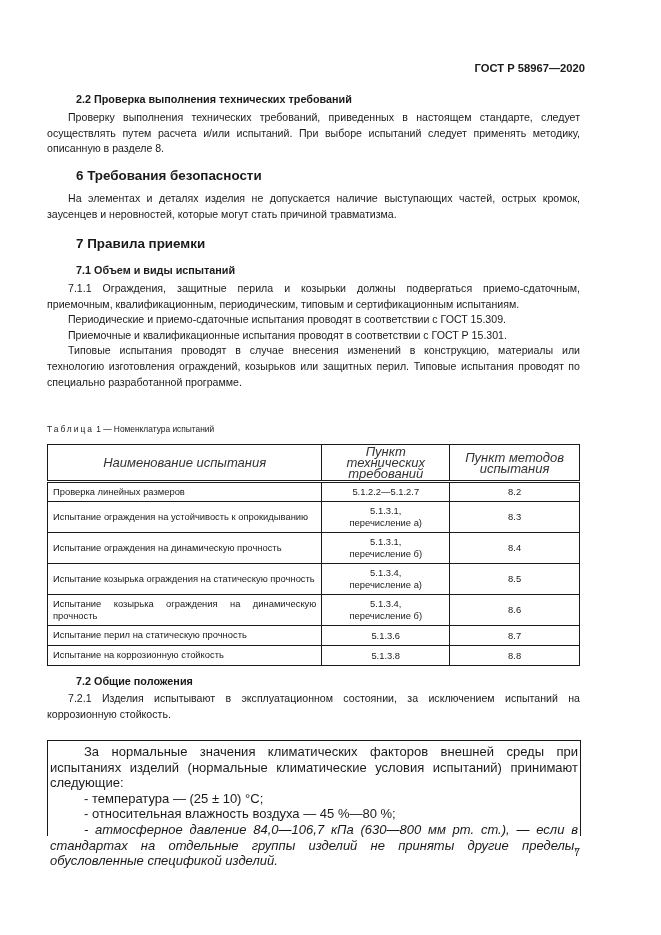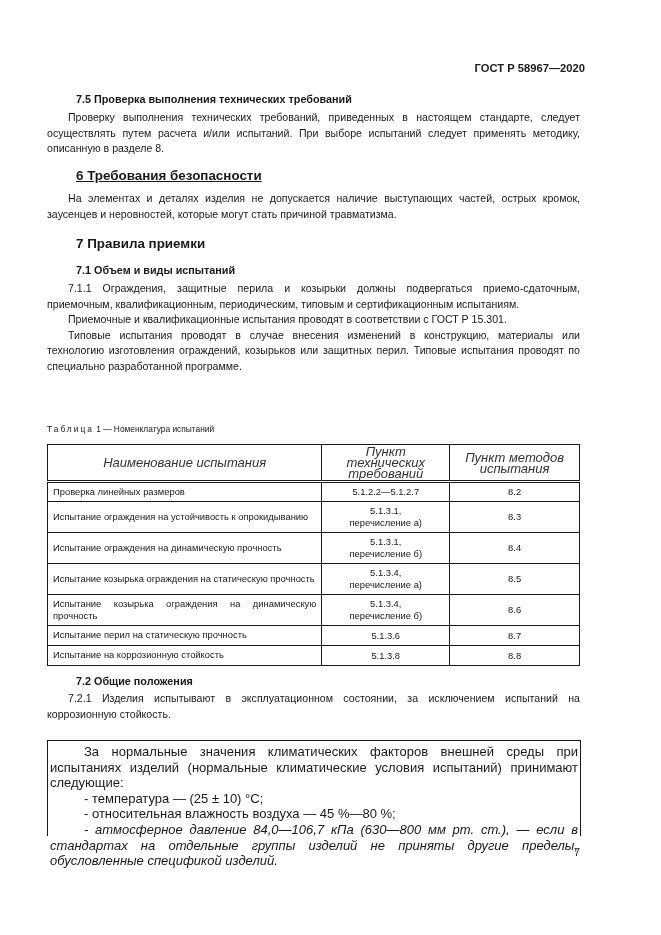--- a/index.html
+++ b/index.html
@@ -22,31 +22,32 @@
   .spaced { letter-spacing: 2px; }
   .box { position: absolute; left: 47px; top: 740px; width: 532px; height: 95px;
          border-top: 1px solid #1a1a1a; border-left: 1px solid #1a1a1a; border-right: 1px solid #1a1a1a; }
   .bx { font-size: 13px; line-height: 15.6px; }
 </style>
 </head>
 <body>
 
 <div class="abs hdr" style="right:76px; top:62px;">ГОСТ Р 58967—2020</div>
 
-<div class="abs h2" style="left:76px; top:93px;">7.5 Проверка выполнения технических требований</div>
+<div class="abs h2" style="left:76px; top:93px;">2.2 Проверка выполнения технических требований</div>
 <div class="abs p indent" style="left:47px; top:110px; width:533px;">Проверку выполнения технических требований, приведенных в настоящем стандарте, следует осуществлять путем расчета и/или испытаний. При выборе испытаний следует применять методику, описанную в разделе 8.</div>
 
-<div class="abs h1" style="left:76px; top:168px;text-decoration:underline;">6 Требования безопасности</div>
+<div class="abs h1" style="left:76px; top:168px;">6 Требования безопасности</div>
 <div class="abs p indent" style="left:47px; top:191px; width:533px;">На элементах и деталях изделия не допускается наличие выступающих частей, острых кромок, заусенцев и неровностей, которые могут стать причиной травматизма.</div>
 
 <div class="abs h1" style="left:76px; top:236px;">7 Правила приемки</div>
 <div class="abs h2" style="left:76px; top:264px;">7.1 Объем и виды испытаний</div>
 
 <div class="abs" style="left:47px; top:281px; width:533px;">
   <div class="p indent">7.1.1 Ограждения, защитные перила и козырьки должны подвергаться приемо-сдаточным, приемочным, квалификационным, периодическим, типовым и сертификационным испытаниям.</div>
+  <div class="p indent">Периодические и приемо-сдаточные испытания проводят в соответствии с ГОСТ 15.309.</div>
   <div class="p indent">Приемочные и квалификационные испытания проводят в соответствии с ГОСТ Р 15.301.</div>
   <div class="p indent">Типовые испытания проводят в случае внесения изменений в конструкцию, материалы или технологию изготовления ограждений, козырьков или защитных перил. Типовые испытания проводят по специально разработанной программе.</div>
 </div>
 
 <div class="abs tcap" style="left:47px; top:424px;">
   <span class="spaced">Таблица</span><span> 1 — Номенклатура испытаний</span>
 </div>
 
 <table class="t">
   <colgroup>

